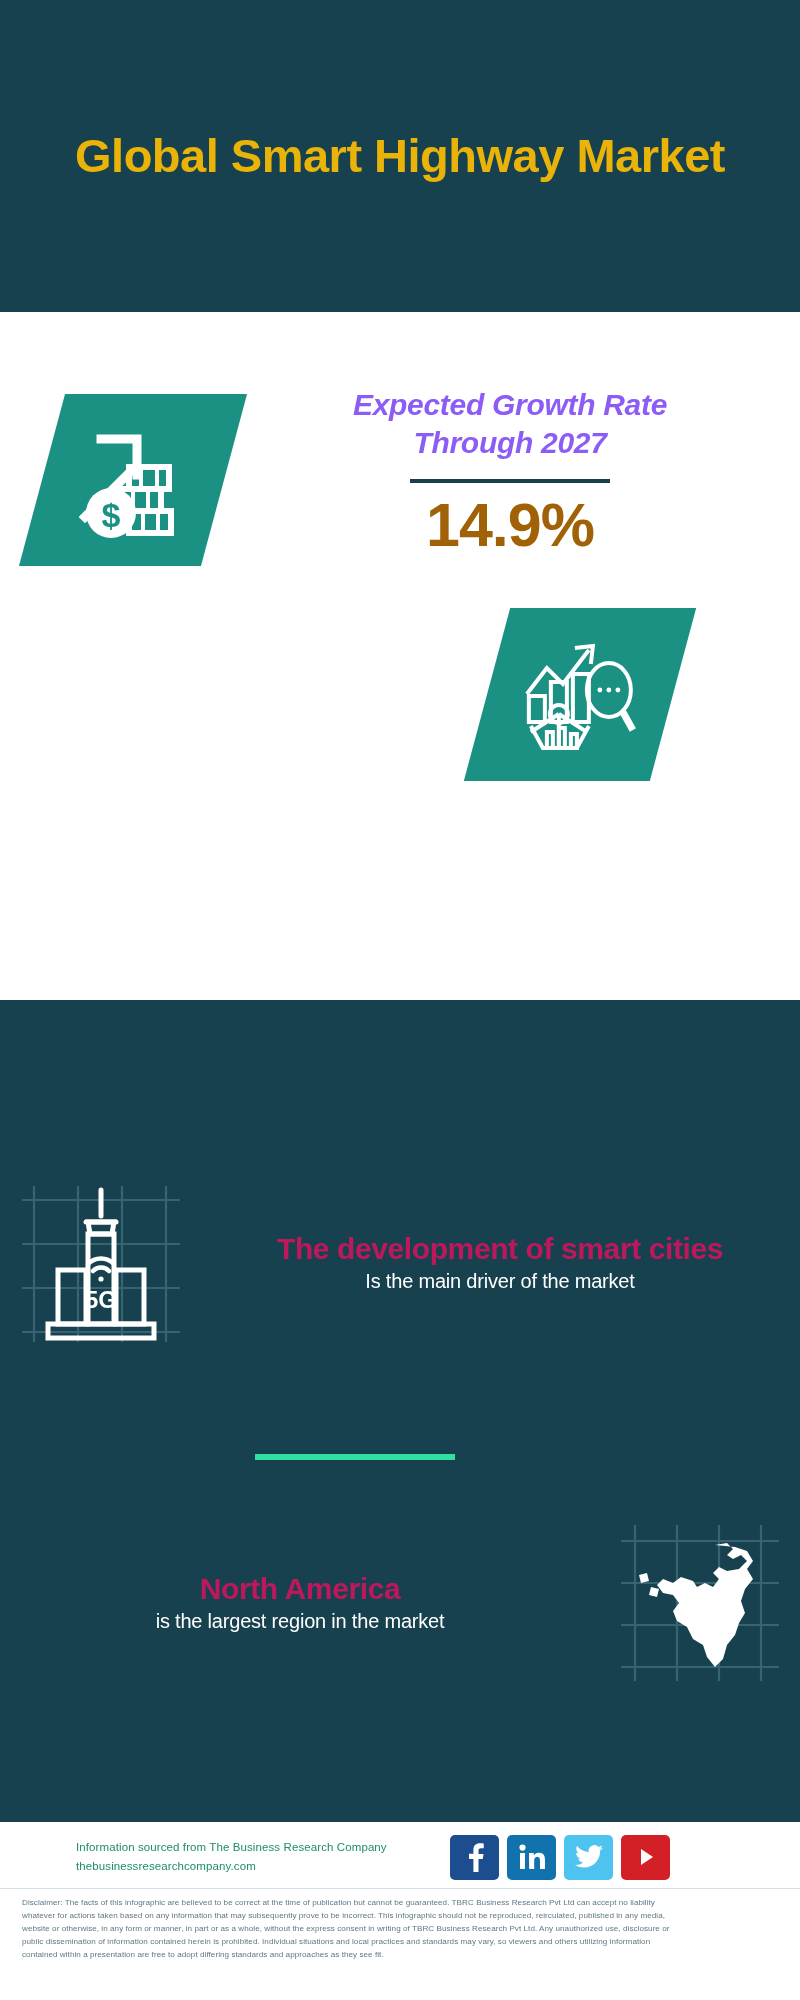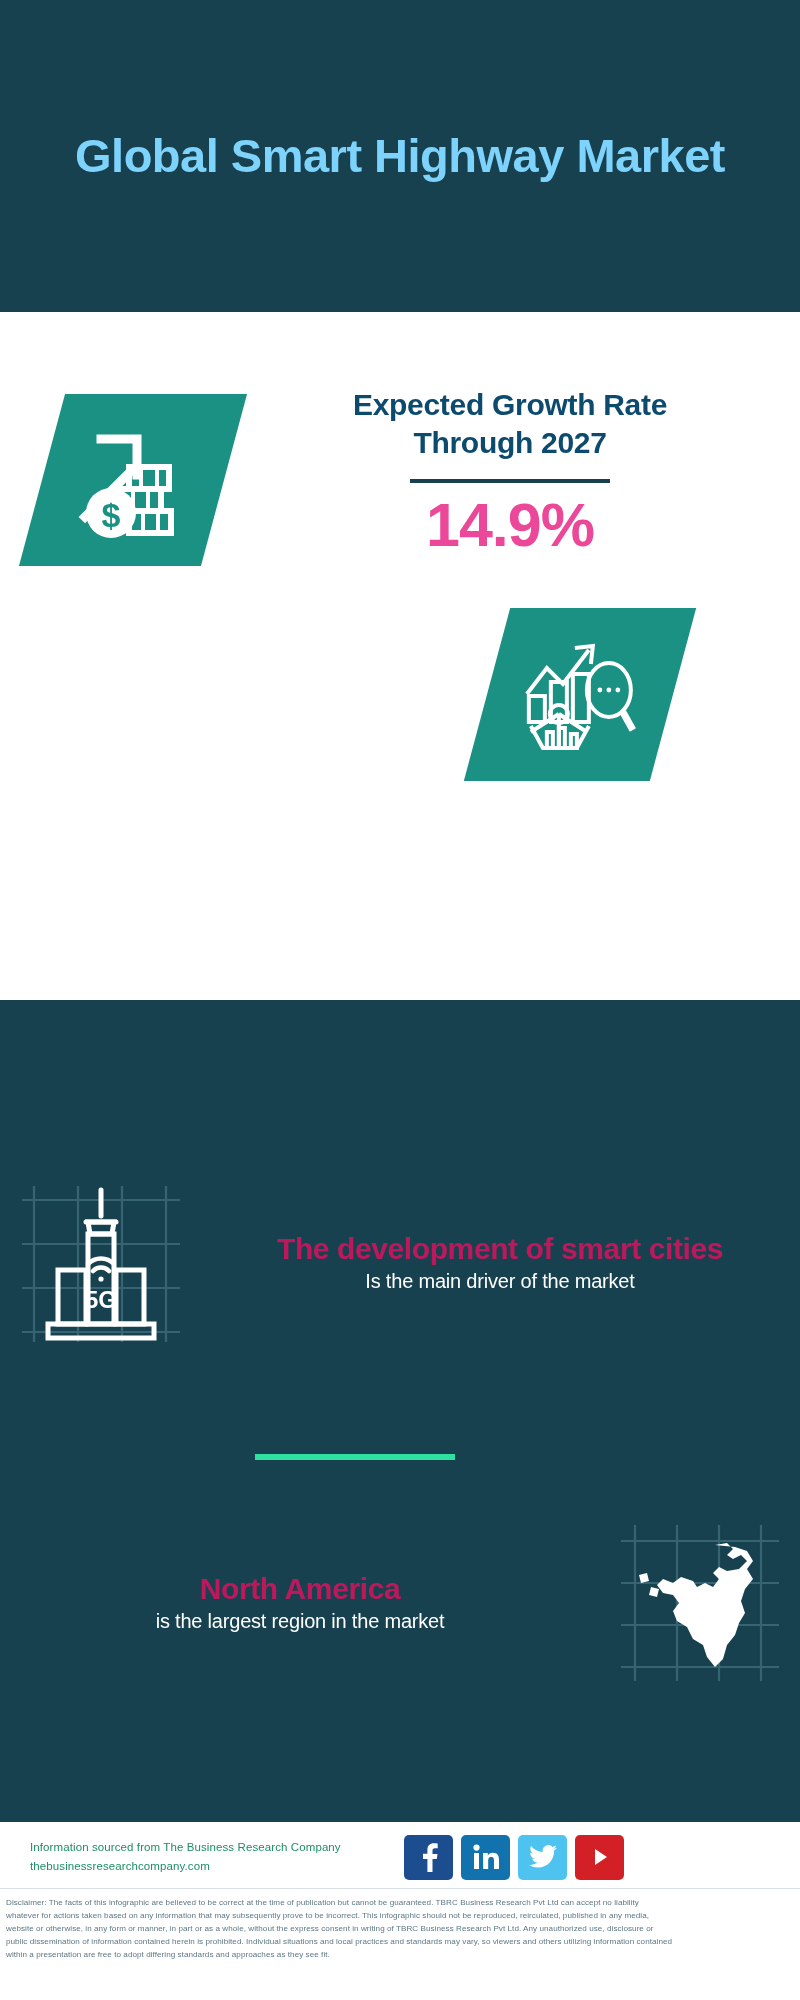--- a/index.html
+++ b/index.html
@@ -12,21 +12,21 @@
   }
   .page { width: 800px; height: 2000px; position: relative; background: #ffffff; }
 
   
   .header {
     position: absolute; left: 0; top: 0; width: 800px; height: 312px;
     background: #17414f;
     display: flex; align-items: center; justify-content: center;
   }
   .header-title {
-    color: #7dd3fc;
+    color: #eab308;
     font-size: 47px; font-weight: bold; line-height: 1.25;
     text-align: center; letter-spacing: -0.5px;
     max-width: 700px;
   }
 
   
   .stat-row-1 {
     position: absolute; left: 0; top: 312px; width: 800px; height: 280px;
   }
   .para-icon {
@@ -36,29 +36,29 @@
     display: flex; align-items: center; justify-content: center;
   }
   .para-icon > svg { transform: skewX(15deg); }
   .icon1 { left: 42px; top: 82px; width: 182px; height: 172px; }
 
   .stat-text-1 {
     position: absolute; left: 300px; top: 74px; width: 420px;
     text-align: center;
   }
   .stat-label {
-    color: #0c4a6e; font-size: 30px; font-weight: bold;
-    line-height: 1.28; letter-spacing: -0.3px;
+    color: #8b5cf6; font-size: 30px; font-weight: bold;
+    line-height: 1.28; letter-spacing: -0.3px; font-style: italic;
   }
   .rule-dark {
     width: 200px; height: 4px; background: #17414f;
     margin: 16px auto 10px auto;
   }
   .stat-value {
-    color: #ec4899; font-size: 61px; font-weight: bold;
+    color: #a16207; font-size: 61px; font-weight: bold;
     line-height: 1.05; letter-spacing: -1px;
   }
 
   
   .stat-row-2 {
     position: absolute; left: 0; top: 560px; width: 800px; height: 230px;
   }
   .stat-text-2 {
     position: absolute; left: 48px; top: 12px; width: 300px; text-align: center;
   }
@@ -97,21 +97,21 @@
   .feat-1-wrap { padding-left: 1px; }
   .mint-rule {
     position: absolute; left: 255px; top: 1454px;
     width: 200px; height: 6px; background: #2fe0a0;
   }
 
   
   .footer {
     position: absolute; left: 0; top: 1822px; width: 800px; height: 70px;
     background: #ffffff;
-    display: flex; align-items: center;
+    display: flex; align-items: center; padding-left: 46px;
   }
   .footer-text { margin-left: 30px; width: 360px; }
   .footer-line {
     color: #1e8f63; font-size: 11.5px; line-height: 1.62;
     letter-spacing: 0.1px;
   }
   .social-row {
     margin-left: 14px; display: flex; align-items: center; gap: 8px;
   }
   .social {
@@ -119,21 +119,21 @@
     display: flex; align-items: center; justify-content: center;
   }
   .s-fb { background: #1b4d8f; }
   .s-li { background: #1272ad; }
   .s-tw { background: #4fc3f0; }
   .s-yt { background: #d32027; }
 
   .disclaimer {
     position: absolute; left: 0; top: 1892px; width: 680px; height: 108px;
     background: #ffffff;
-    padding: 4px 6px 0 6px;
+    padding: 4px 6px 0 22px;
   }
   .disclaimer-text {
     color: #5d7884; font-size: 8.1px; line-height: 1.62;
     text-align: left; letter-spacing: 0.05px;
     word-break: break-word;
   }
   .hr-top {
     position: absolute; left: 0; top: 1888px; width: 800px; height: 1px;
     background: #d8dfe2;
   }

